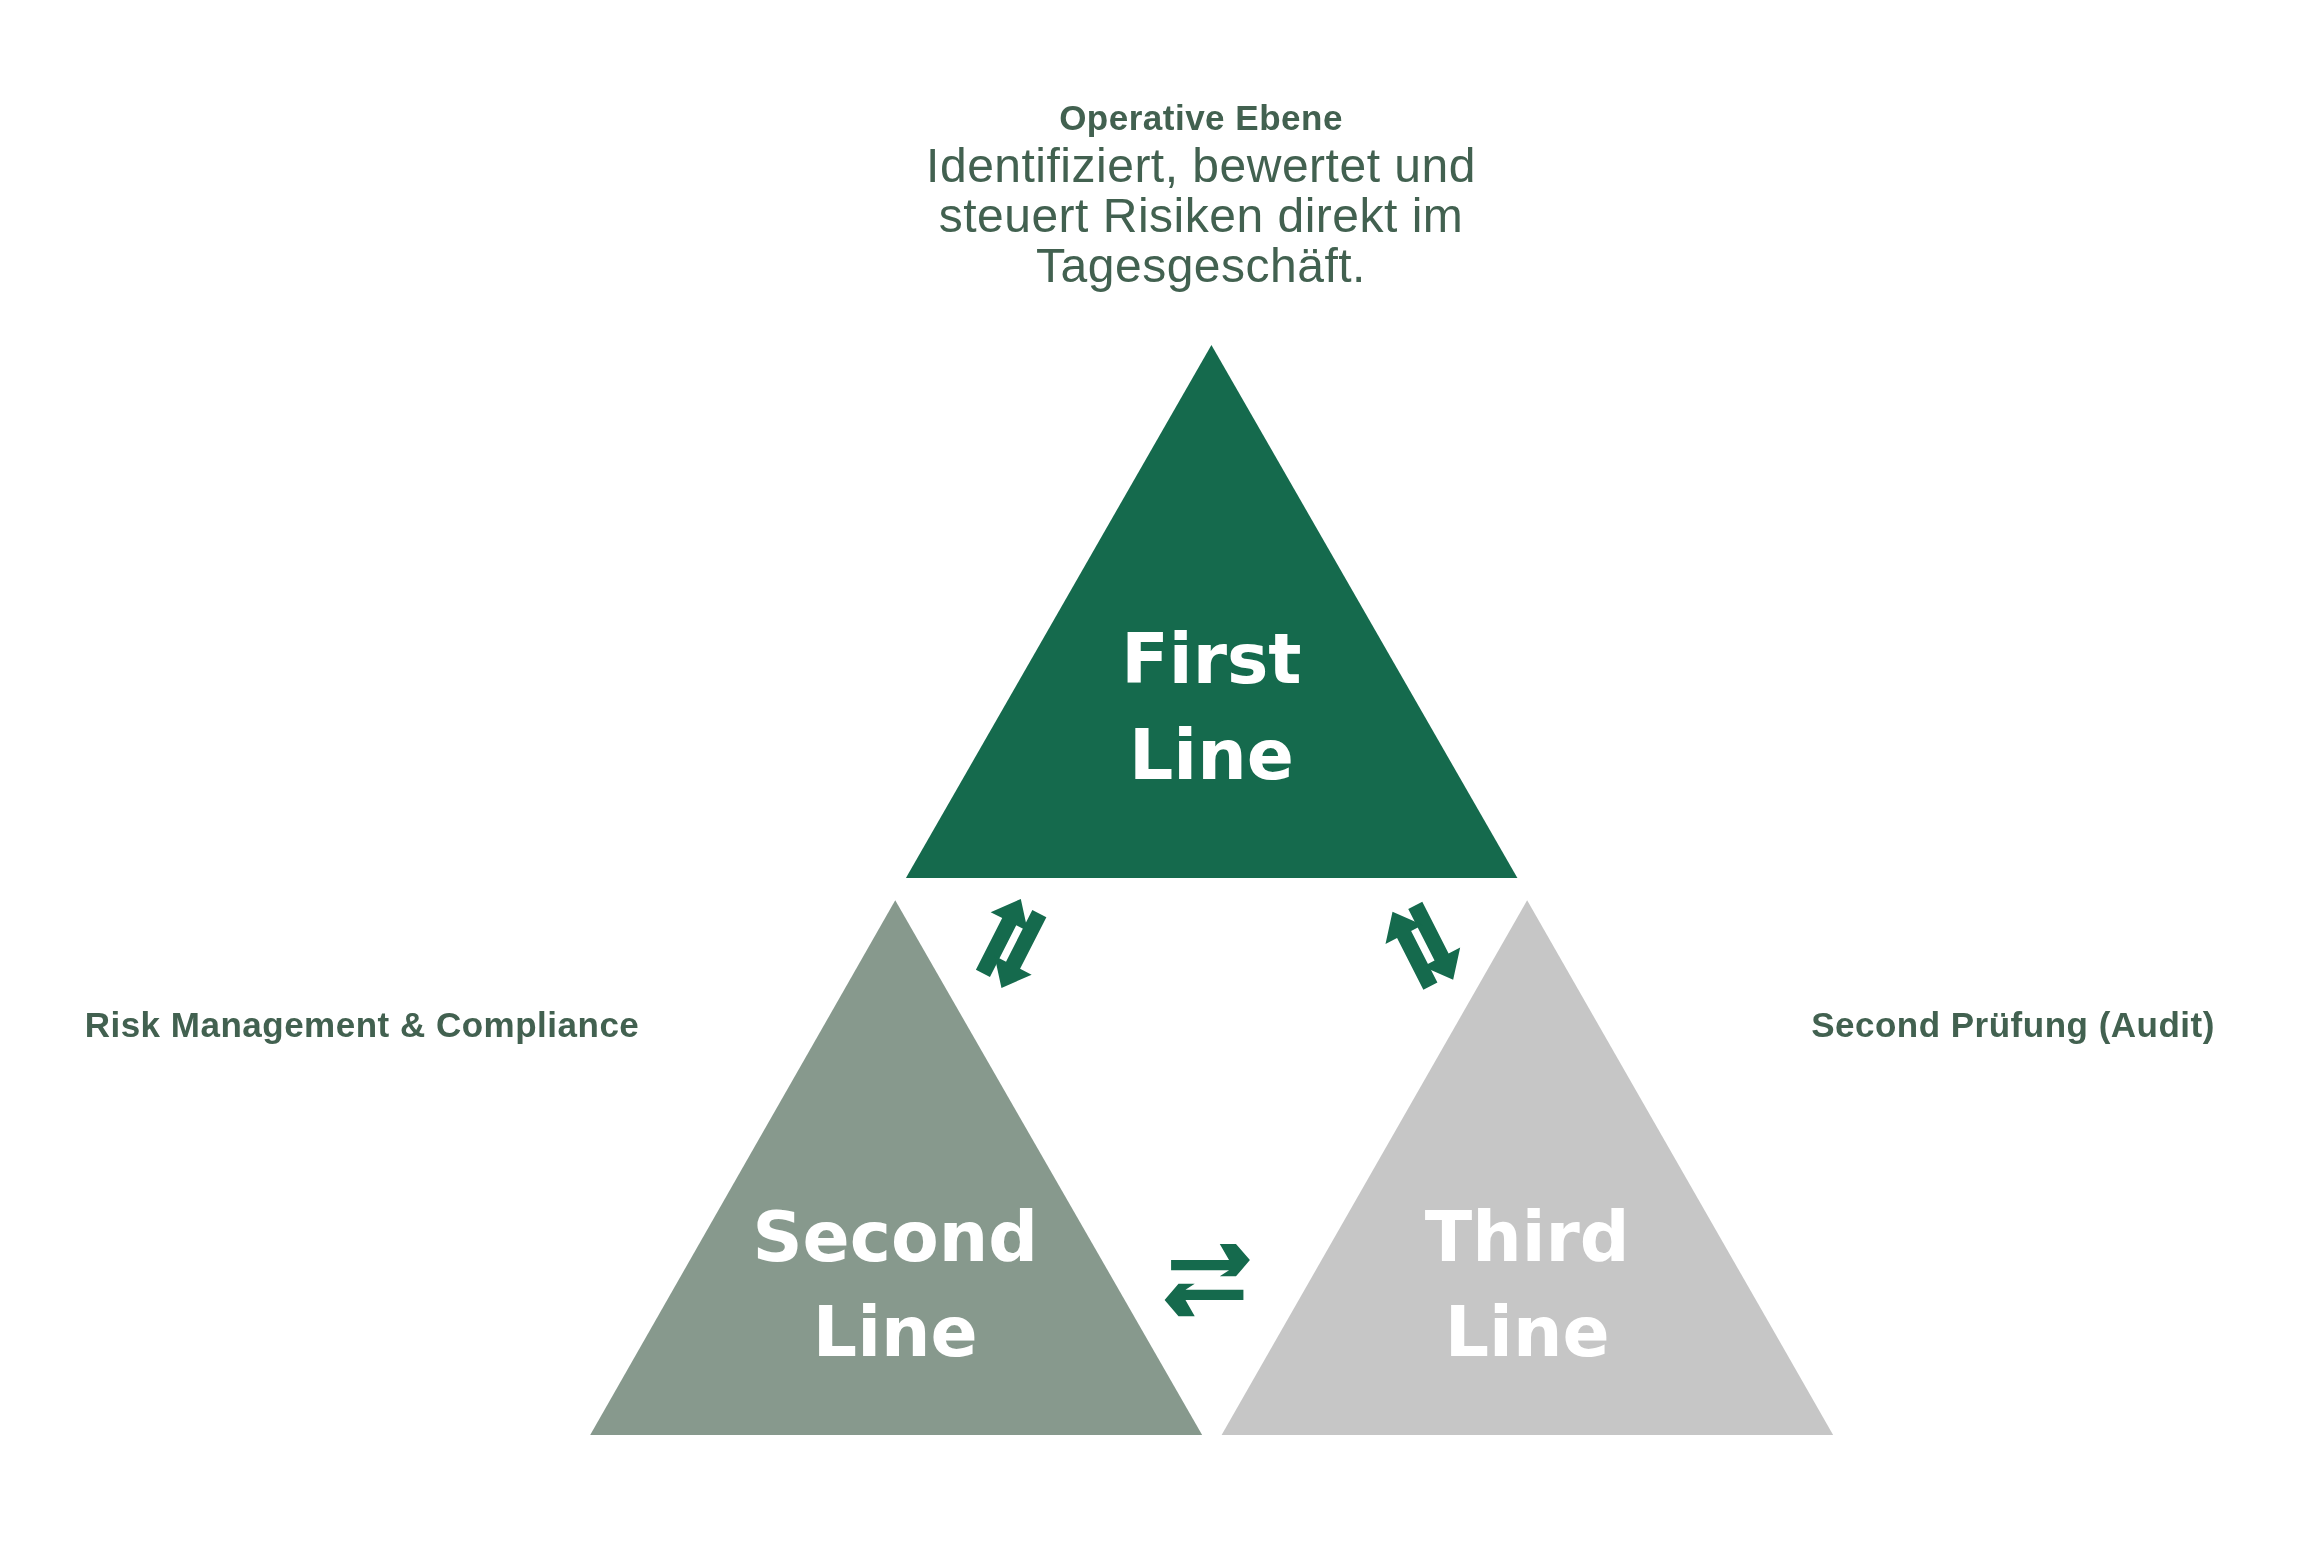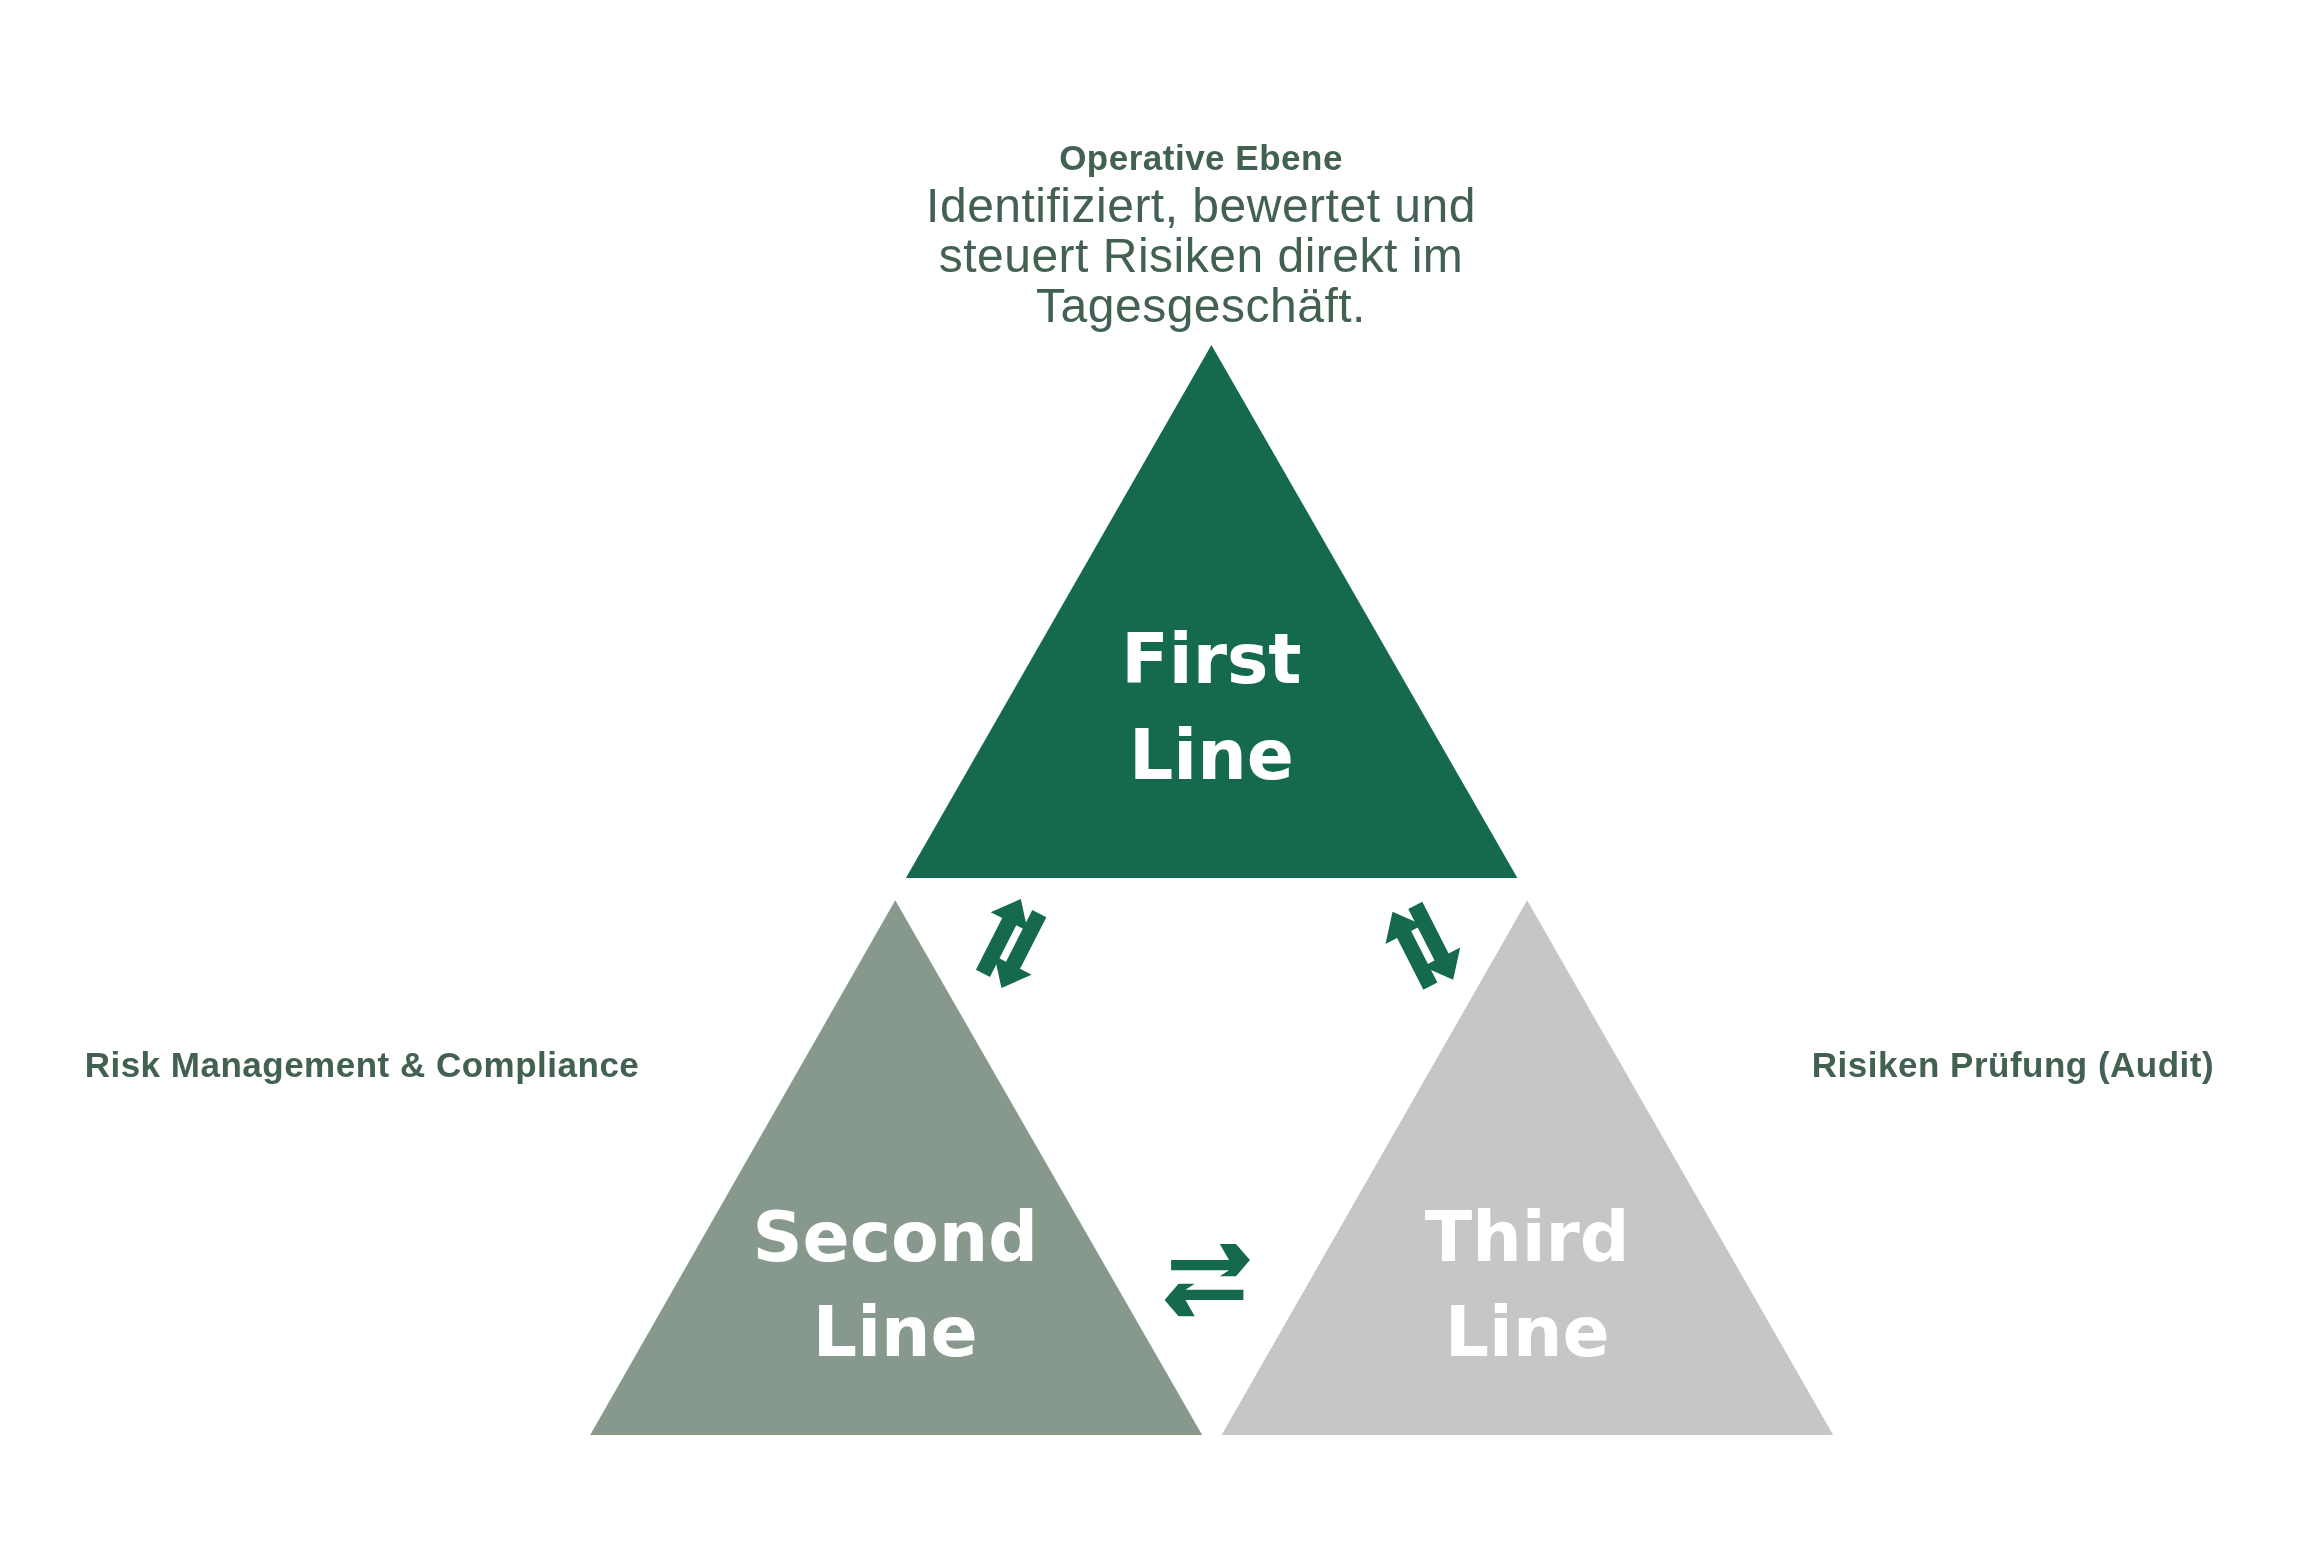--- a/index.html
+++ b/index.html
@@ -1,19 +1,19 @@
 <!DOCTYPE html>
 <html style="font-size:7.4px"><head>
 <meta charset="utf-8">
 <style>
   html,body{margin:0;padding:0;background:#ffffff;}
   body{width:2319px;height:1561px;position:relative;overflow:hidden;font-family:"Liberation Sans","DejaVu Sans",sans-serif;}
   #diagram{position:absolute;left:0;top:0;}
   .desc{position:absolute;text-align:center;color:#426150;}
-  .desc .title{font-weight:bold;font-size:35px;line-height:46px;letter-spacing:0.5px;margin-top:40px;}
+  .desc .title{font-weight:bold;font-size:35px;line-height:46px;letter-spacing:0.5px;}
   .desc .body{font-size:48px;line-height:50px;letter-spacing:0.5px;white-space:pre-line;}
   .tri-label{font-family:"DejaVu Sans","Liberation Sans",sans-serif;font-weight:bold;font-size:150px;fill:#ffffff;text-anchor:middle;}
 </style>
 </head>
 <body>
 
 <svg id="diagram" width="2319" height="1561" viewBox="0 0 5000 3367" xmlns="http://www.w3.org/2000/svg">
 
   <g>
     <polygon class="tri" points="2612,744 3272,1894 1953,1894" fill="#156A4D"></polygon>
@@ -54,15 +54,15 @@
   <div class="body">Identifiziert, bewertet und
 steuert Risiken direkt im
 Tagesgeschäft.</div>
 </div>
 
 <div class="desc" style="left: 28px; top: 1002px; width: 668px; color: rgb(66, 97, 80);">
   <div class="title">Risk Management &amp; Compliance</div>
 </div>
 
 <div class="desc" style="left: 1716px; top: 1002px; width: 594px; color: rgb(66, 97, 80);">
-  <div class="title">Risiken Prüfung (Audit)</div>
+  <div class="title">Second Prüfung (Audit)</div>
 </div>
 
 
 </body></html>

